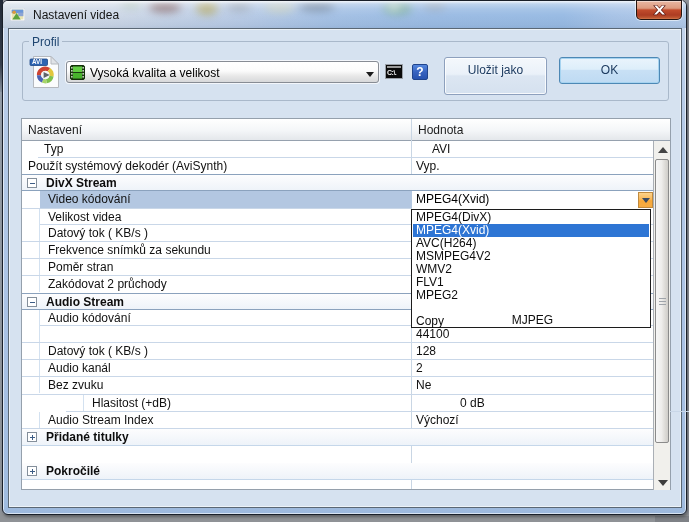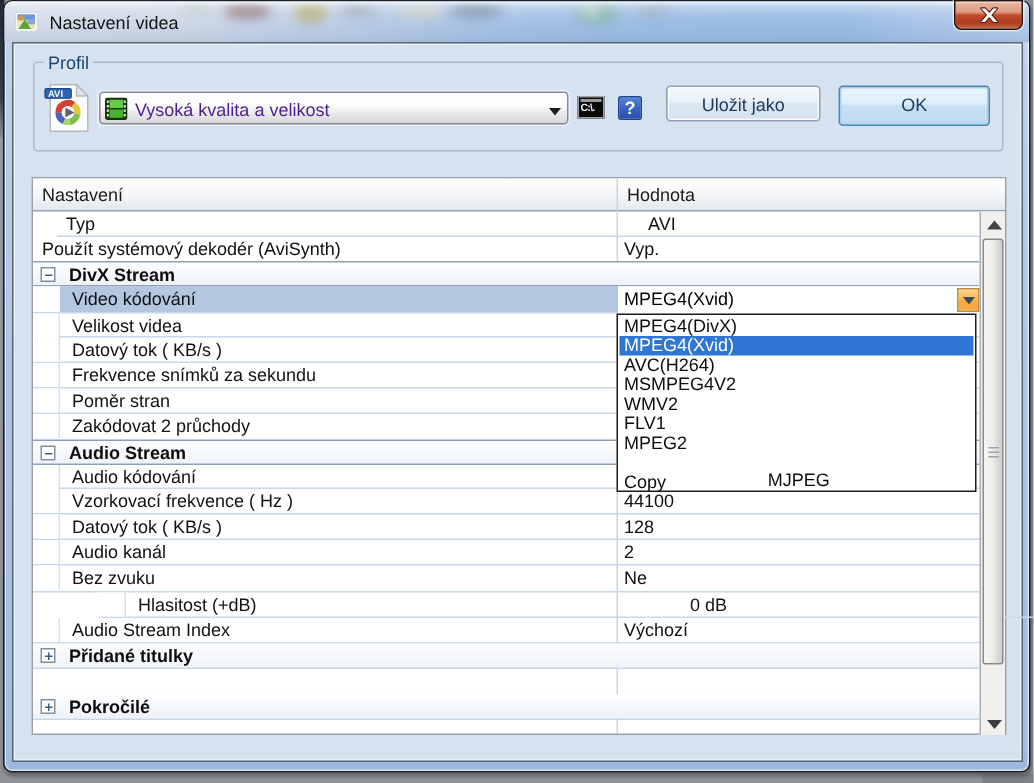--- a/index.html
+++ b/index.html
@@ -28,31 +28,31 @@
   box-shadow:0 0 0 1px rgba(255,255,255,0.55), inset 0 1px 0 rgba(255,255,255,0.45); }
 
 #client { left:8px; top:28px; width:674px; height:480px; background:#d6e2f0; border:1px solid #5a6774; box-shadow:inset 0 0 0 1px rgba(255,255,255,0.55); }
 
 #groupbox { left:22px; top:41px; width:647px; height:60px; border:1px solid #a9b8ca; border-radius:3px; }
 #grouplabel { left:29px; top:35px; padding:0 3px; background:#d6e2f0; color:#1f4671; font-size:12px; }
 
 #combo { left:66px; top:61px; width:313px; height:22px; border:1px solid #878c94; border-radius:3px;
   background:linear-gradient(180deg,#ffffff 0%,#fbfbfb 45%,#e8e8e8 70%,#d7d8da 100%);
   box-shadow:0 0 0 1px rgba(255,255,255,0.7); }
-#combo-text { left:90px; top:66px; font-size:12px; color:#4c1d95; }
+#combo-text { left:90px; top:66px; font-size:12px; color:#000000; }
 #combo-arrow { left:366px; top:72px; width:0; height:0; border-left:4px solid transparent; border-right:4px solid transparent; border-top:5px solid #1c1c1c; }
 
 #cmd-icon { left:385px; top:64px; width:18px; height:15px; background:#0a0a0a; border:1px solid #9aa0a8; }
 #cmd-title { position:absolute; left:1px; top:1px; width:14px; height:2px; background:#9a9a9a; }
 #cmd-text { position:absolute; left:1px; top:4px; font-size:7px; font-weight:bold; color:#f2f2f2; letter-spacing:-0.5px; }
 #help-icon { left:412px; top:64px; width:16px; height:16px; border:1px solid #20448c; border-radius:2px;
   background:linear-gradient(180deg,#5587dd 0%,#3763c0 50%,#2752af 100%); color:#fff; font-size:12px; font-weight:bold; text-align:center; line-height:15px; }
 
 .btn { position:absolute; border-radius:3px; font-size:12px; text-align:center; color:#1e3c61; }
-#btn-save { left:444px; top:57px; width:103px; height:24px; border:1px solid #8da0bd;
+#btn-save { left:444px; top:57px; width:103px; height:38px; border:1px solid #8da0bd;
   background:linear-gradient(180deg,#f4f8fc 0%,#eaf1f9 45%,#dce6f2 50%,#d5e1ef 100%);
   box-shadow:inset 0 0 0 1px rgba(255,255,255,0.8); line-height:25px; }
 #btn-ok { left:559px; top:57px; width:101px; height:27px; border:1px solid #4d88b5;
   background:linear-gradient(180deg,#eaf4fc 0%,#ddeefa 45%,#c8e0f5 50%,#bedaf3 100%);
   box-shadow:inset 0 0 0 1px #a6d3f0; line-height:25px; }
 
 #table { left:21px; top:118px; width:650px; height:372px; background:#fff; border:1px solid #95a0ac; }
 #thead { position:absolute; left:0; top:0; width:648px; height:22px; background:linear-gradient(180deg,#ffffff 0%,#f4f6f8 55%,#e4e7eb 100%); border-bottom:1px solid #96a1ae; }
 .hcell { position:absolute; top:4px; font-size:12px; color:#1c1c1c; }
 #vdiv { position:absolute; left:389px; top:0; width:1px; height:370px; background:#c9d6e4; }
@@ -208,21 +208,20 @@
         <div class="h"></div>
       </div>
       <div class="gtxt">Audio Stream</div>
     </div>
   <div class="row" style="top:190.5px;height:16.5px;">
       <span class="ind"></span>
       <span class="lbl2">Audio kódování</span>
     </div>
   <div class="row" style="top:207px;height:17px;">
       <span class="ind"></span>
-      <span class="lbl2">Vzorkovací frekvence ( Hz )</span>
       <span class="val">44100</span>
     </div>
   <div class="row" style="top:224px;height:17px;">
       <span class="ind"></span>
       <span class="lbl2">Datový tok ( KB/s )</span>
       <span class="val">128</span>
     </div>
   <div class="row" style="top:241px;height:17.3px;">
       <span class="ind"></span>
       <span class="lbl2">Audio kanál</span>

